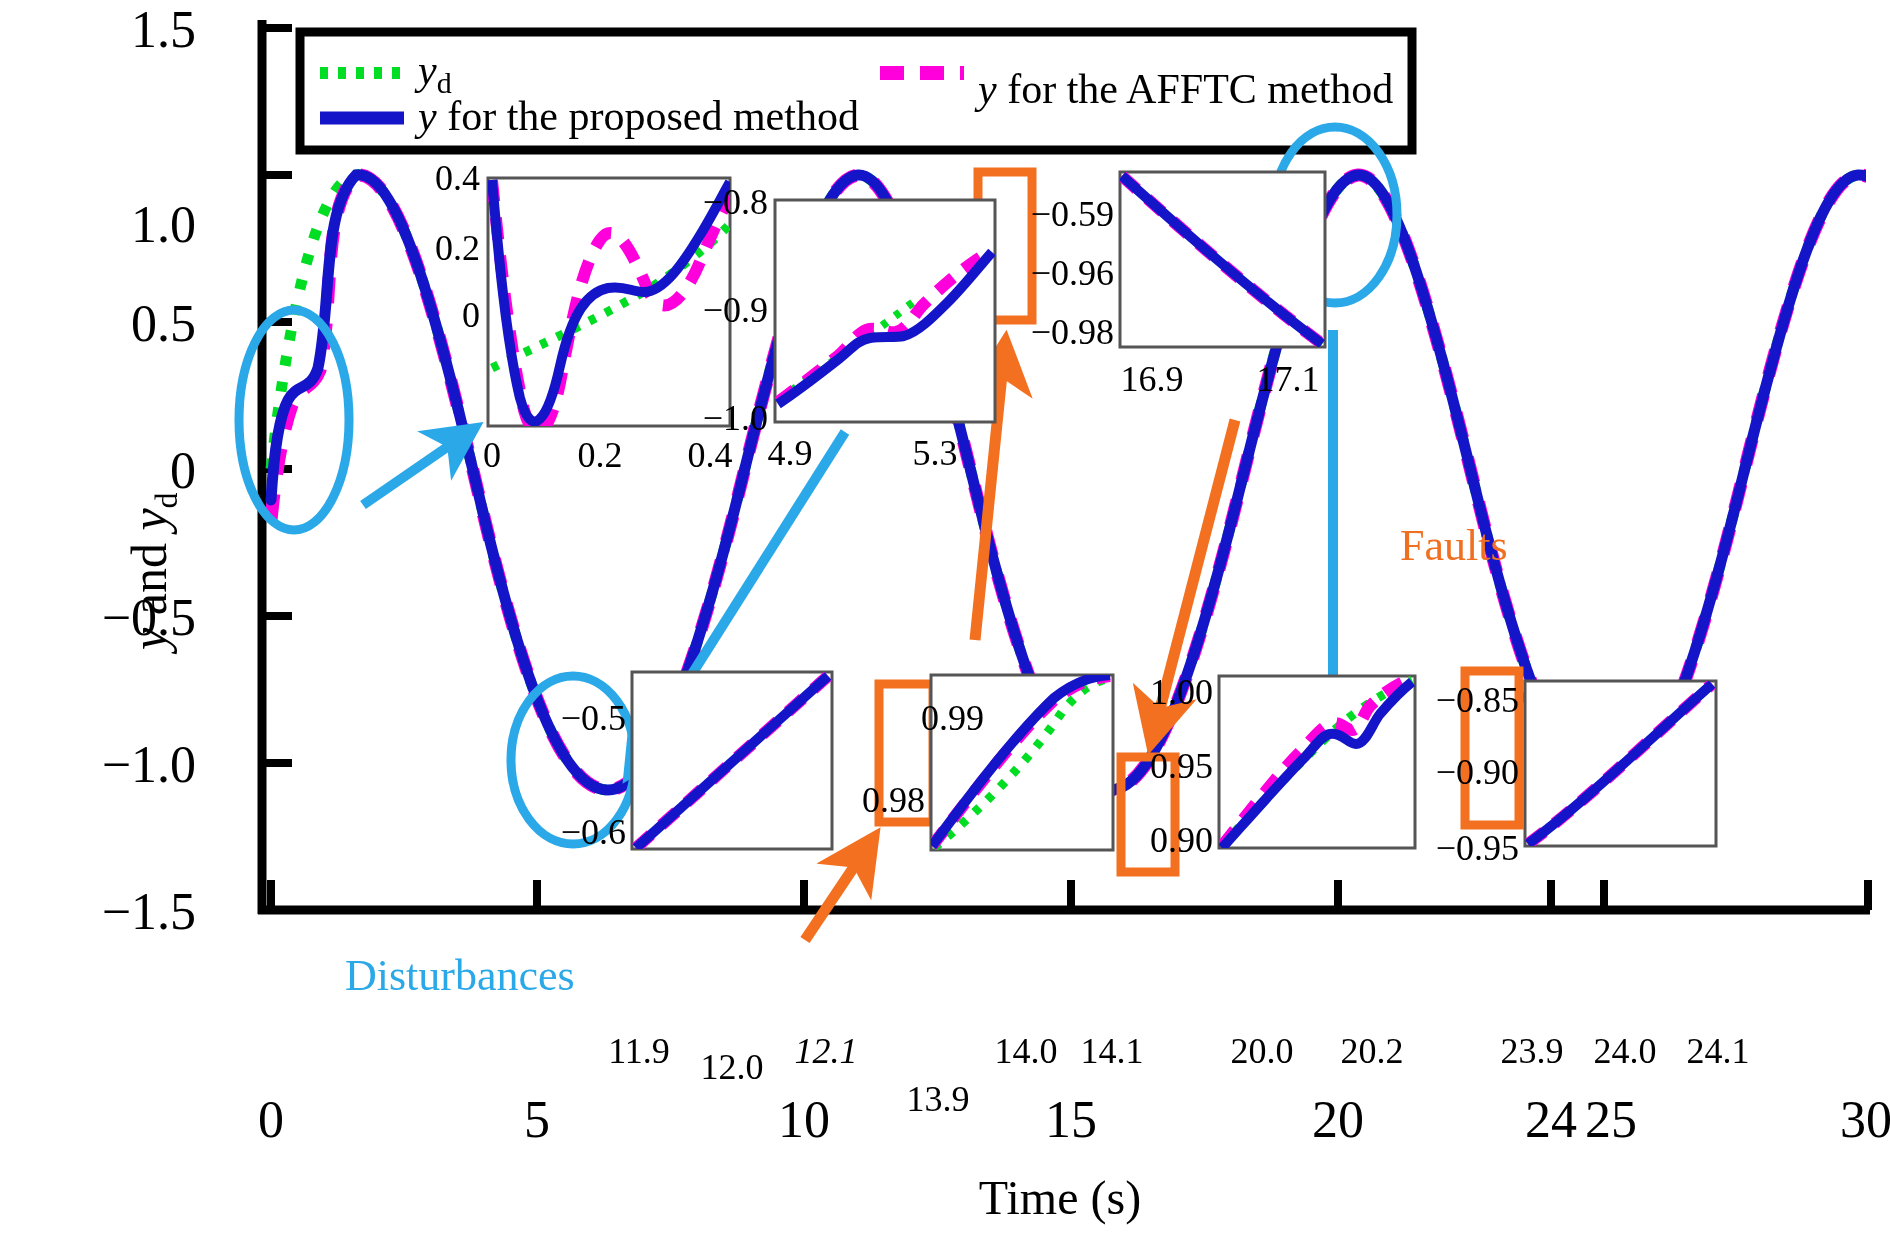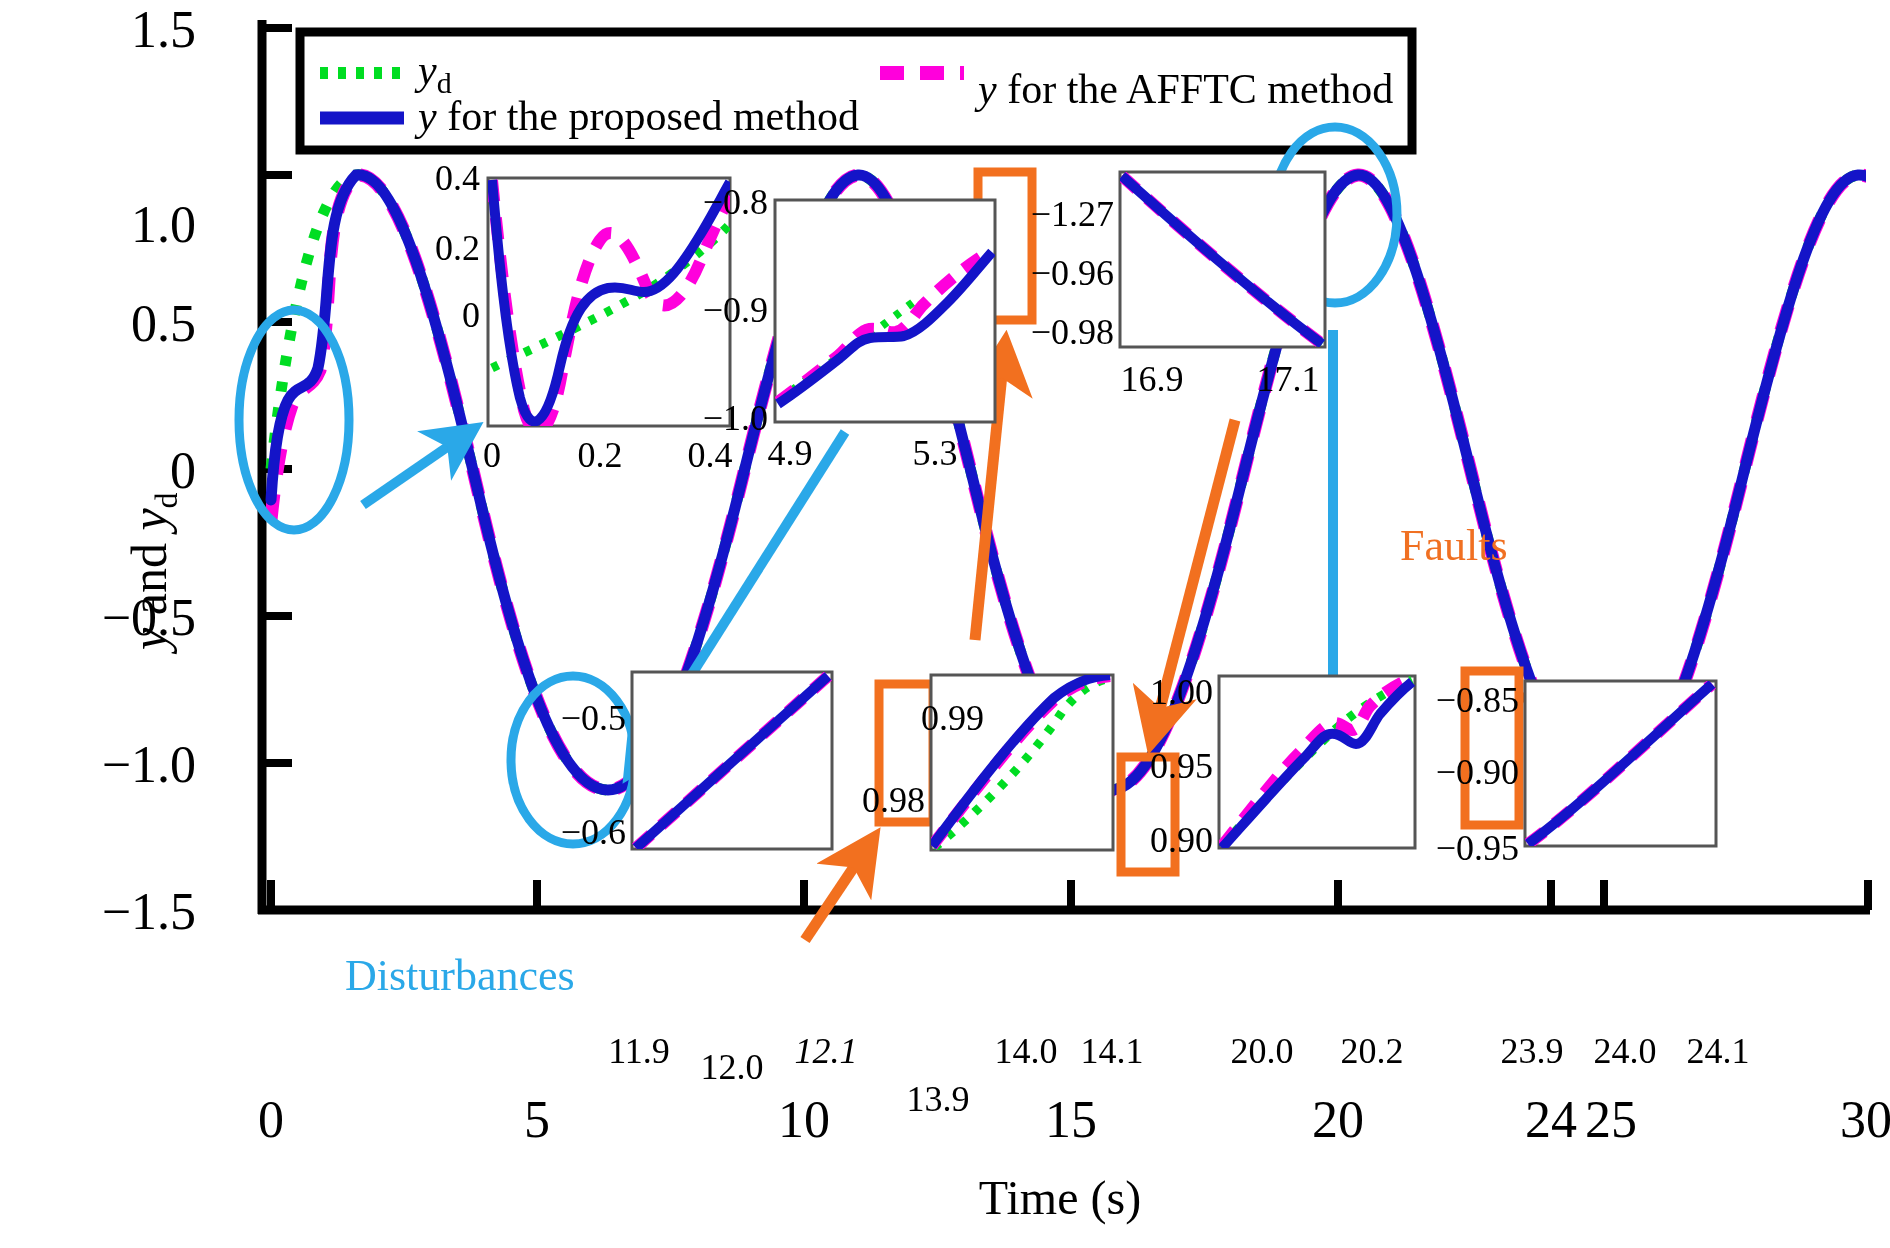--- a/index.html
+++ b/index.html
@@ -307,21 +307,21 @@
 <div class="inset-text" style="position:absolute;left:492px;top:434px;transform:translateX(-50%);">0</div>
 <div class="inset-text" style="position:absolute;left:600px;top:434px;transform:translateX(-50%);">0.2</div>
 <div class="inset-text" style="position:absolute;left:710px;top:434px;transform:translateX(-50%);">0.4</div>
 
 <div class="inset-text" style="position:absolute;left:768px;top:202px;transform:translate(-100%,-50%);">−0.8</div>
 <div class="inset-text" style="position:absolute;left:768px;top:310px;transform:translate(-100%,-50%);">−0.9</div>
 <div class="inset-text" style="position:absolute;left:768px;top:418px;transform:translate(-100%,-50%);">−1.0</div>
 <div class="inset-text" style="position:absolute;left:790px;top:432px;transform:translateX(-50%);">4.9</div>
 <div class="inset-text" style="position:absolute;left:935px;top:432px;transform:translateX(-50%);">5.3</div>
 
-<div class="inset-text" style="position:absolute;left:1114px;top:214px;transform:translate(-100%,-50%);">−1.27</div>
+<div class="inset-text" style="position:absolute;left:1114px;top:214px;transform:translate(-100%,-50%);">−0.59</div>
 <div class="inset-text" style="position:absolute;left:1114px;top:273px;transform:translate(-100%,-50%);">−0.96</div>
 <div class="inset-text" style="position:absolute;left:1114px;top:332px;transform:translate(-100%,-50%);">−0.98</div>
 <div class="inset-text" style="position:absolute;left:1152px;top:358px;transform:translateX(-50%);">16.9</div>
 <div class="inset-text" style="position:absolute;left:1288px;top:358px;transform:translateX(-50%);">17.1</div>
 
 <div class="inset-text" style="position:absolute;left:626px;top:718px;transform:translate(-100%,-50%);">−0.5</div>
 <div class="inset-text" style="position:absolute;left:626px;top:832px;transform:translate(-100%,-50%);">−0.6</div>
 <div class="inset-text" style="position:absolute;left:639px;top:1030px;transform:translateX(-50%);">11.9</div>
 <div class="inset-text" style="position:absolute;left:732px;top:1030px;transform:translateX(-50%);margin-top:16px;">12.0</div>
 <div class="inset-text" style="position:absolute;left:826px;top:1030px;transform:translateX(-50%);font-style:italic;">12.1</div>

